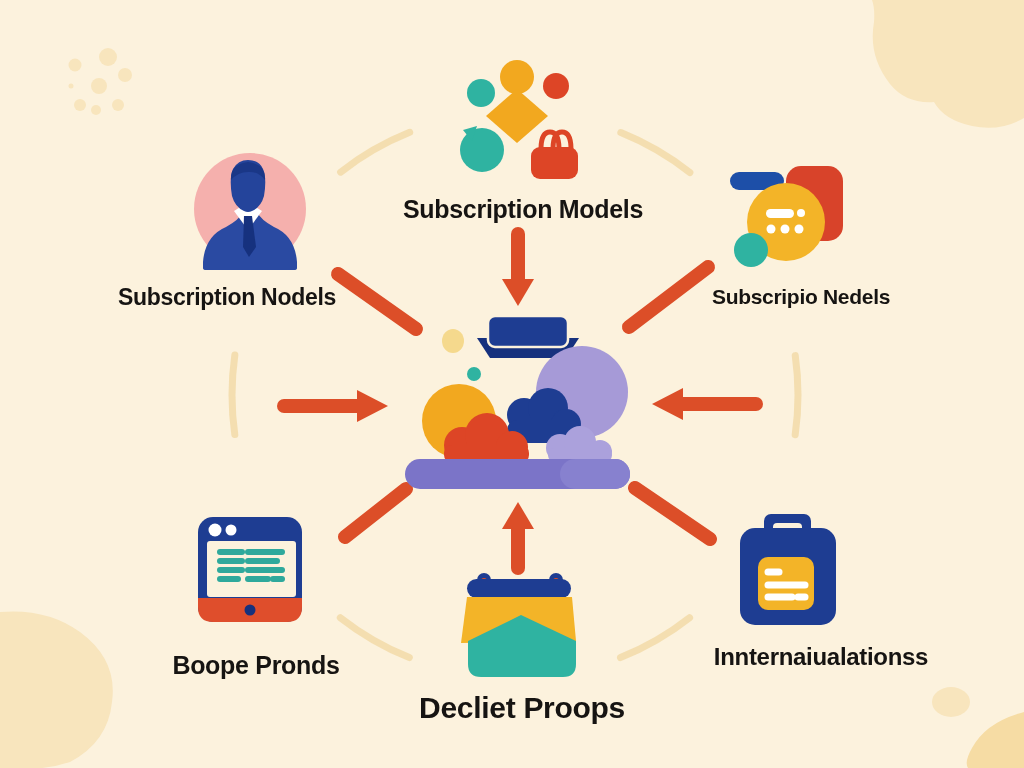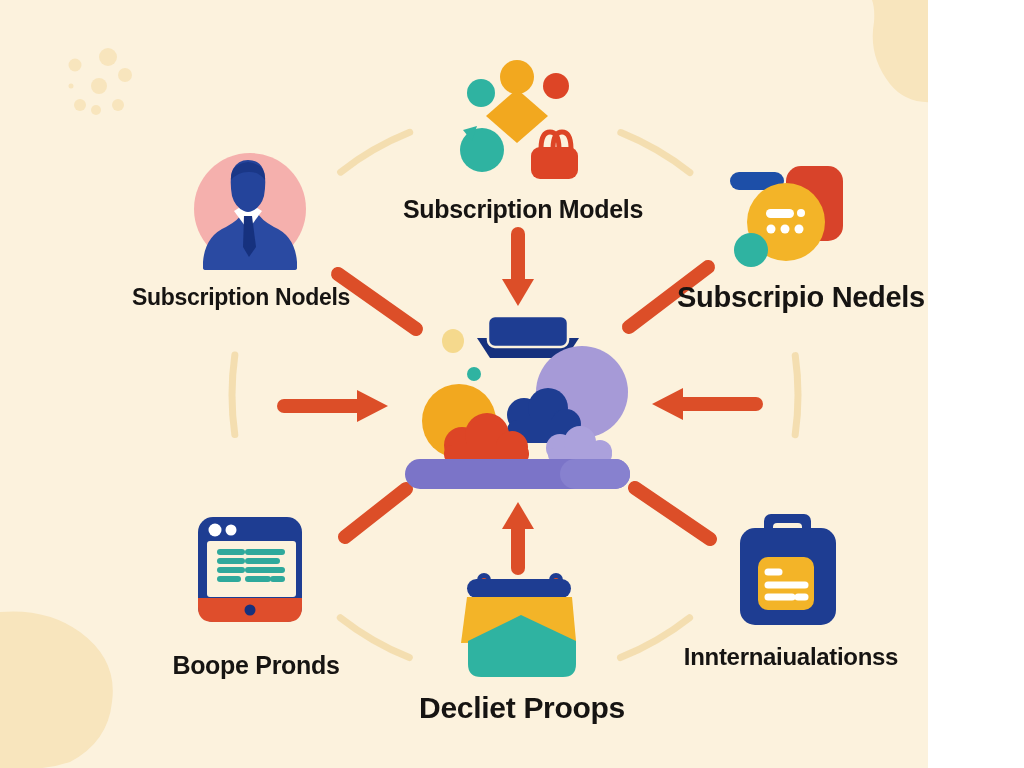--- a/index.html
+++ b/index.html
@@ -7,36 +7,35 @@
     --red:#DC4E28; --red2:#DD4526; --redsq:#D8432A; --tabred:#DF4E2C;
     --yellow:#F2A81F; --yellow2:#F3B428; --paleyellow:#F5D98D;
     --teal:#2FB3A1; --tealline:#2FA99C;
     --navy:#1E3D92; --navydark:#16317E; --blue:#1D4FA8;
     --suit:#2A4AA2; --face:#24449B; --hair:#1A3787;
     --purple:#7B74C8; --purplelight:#A69AD7; --purplepale:#ABA1DC; --purplehi:#8781CF;
     --pink:#F5B0AD; --text:#161412; --white:#FFFFFF;
   }
   html,body{margin:0;padding:0;}
   .stage{
-    position:relative; width:884px; height:768px; overflow:hidden;
+    position:relative; width:1024px; height:768px; overflow:hidden;
     background:var(--bg);
     font-family:"Liberation Sans", sans-serif;
-    padding-left:44px;
   }
   .stage svg{position:absolute; left:0; top:0;}
   .label{
     position:absolute; transform:translate(-50%,-50%);
     font-weight:700; color:var(--text); white-space:nowrap; letter-spacing:-0.3px;
   }
   .lb-top-center{left:523px; top:209px; font-size:25px;}
-  .lb-top-left{left:241px; top:297px; font-size:23px;text-align:right;}
-  .lb-top-right{left:801px; top:297px; font-size:29px;}
+  .lb-top-left{left:227px; top:297px; font-size:23px;text-align:right;}
+  .lb-top-right{left:801px; top:297px; font-size:21px;}
   .lb-bottom-left{left:256px; top:657px; font-size:25px;margin-top:8px;}
   .lb-bottom-center{left:522px; top:708px; font-size:30px;}
-  .lb-bottom-right{left:791px; top:657px; font-size:24px;text-align:center;}
+  .lb-bottom-right{left:821px; top:657px; font-size:24px;text-align:center;}
 </style>
 </head>
 <body>
 
 <div class="stage">
   <svg width="1024" height="768" viewBox="0 0 1024 768">
 
     <g>
       <circle cx="515" cy="395" r="283" fill="none" stroke="var(--arc)" stroke-width="7" stroke-linecap="round" stroke-dasharray="80 216.3" stroke-dashoffset="40" opacity="0.85"></circle>
       <path d="M 872 0 L 1024 0 L 1024 118 Q 1000 132 972 126 Q 944 120 934 102 Q 906 104 890 84 Q 868 56 874 22 Q 875 8 872 0 Z" fill="var(--blob)"></path>

